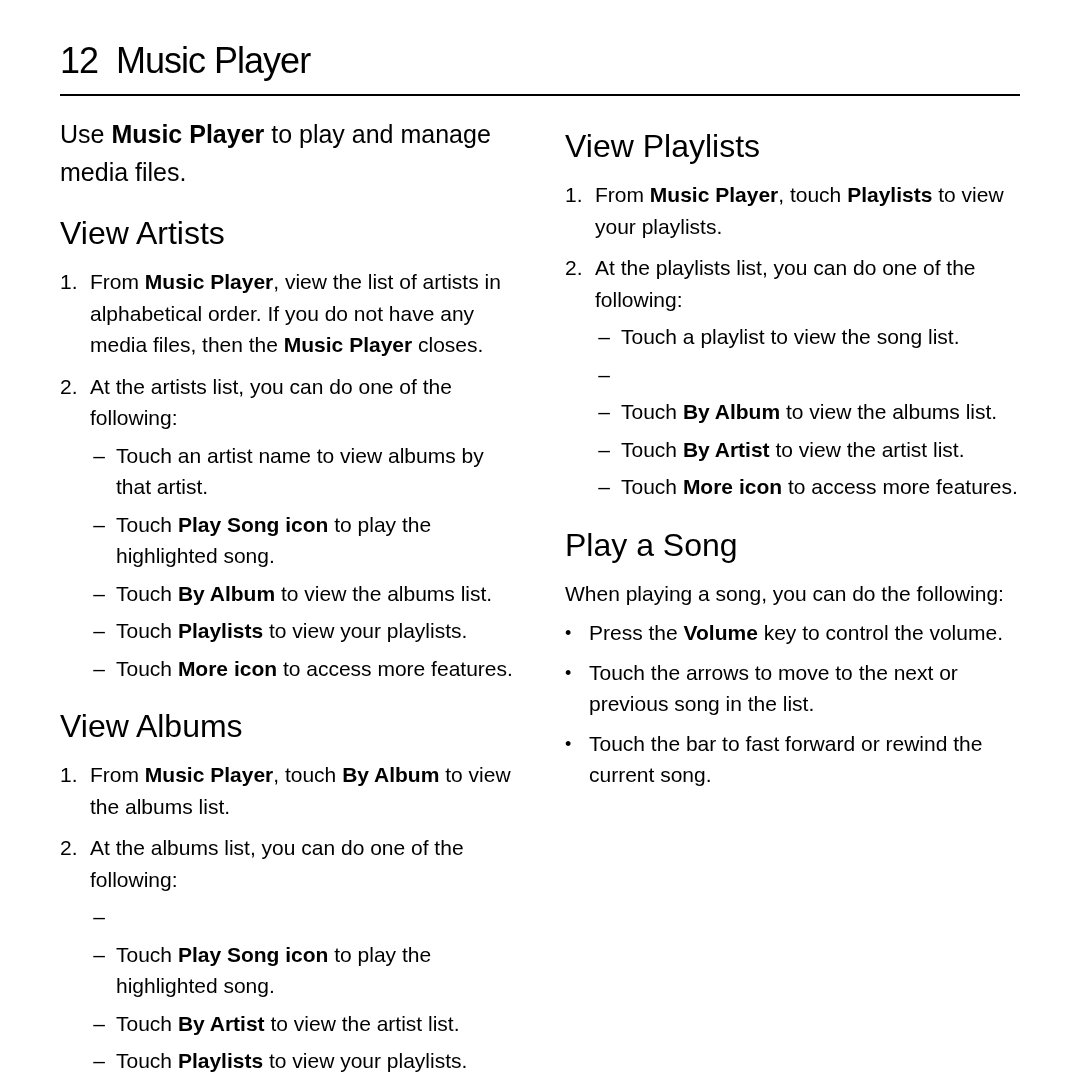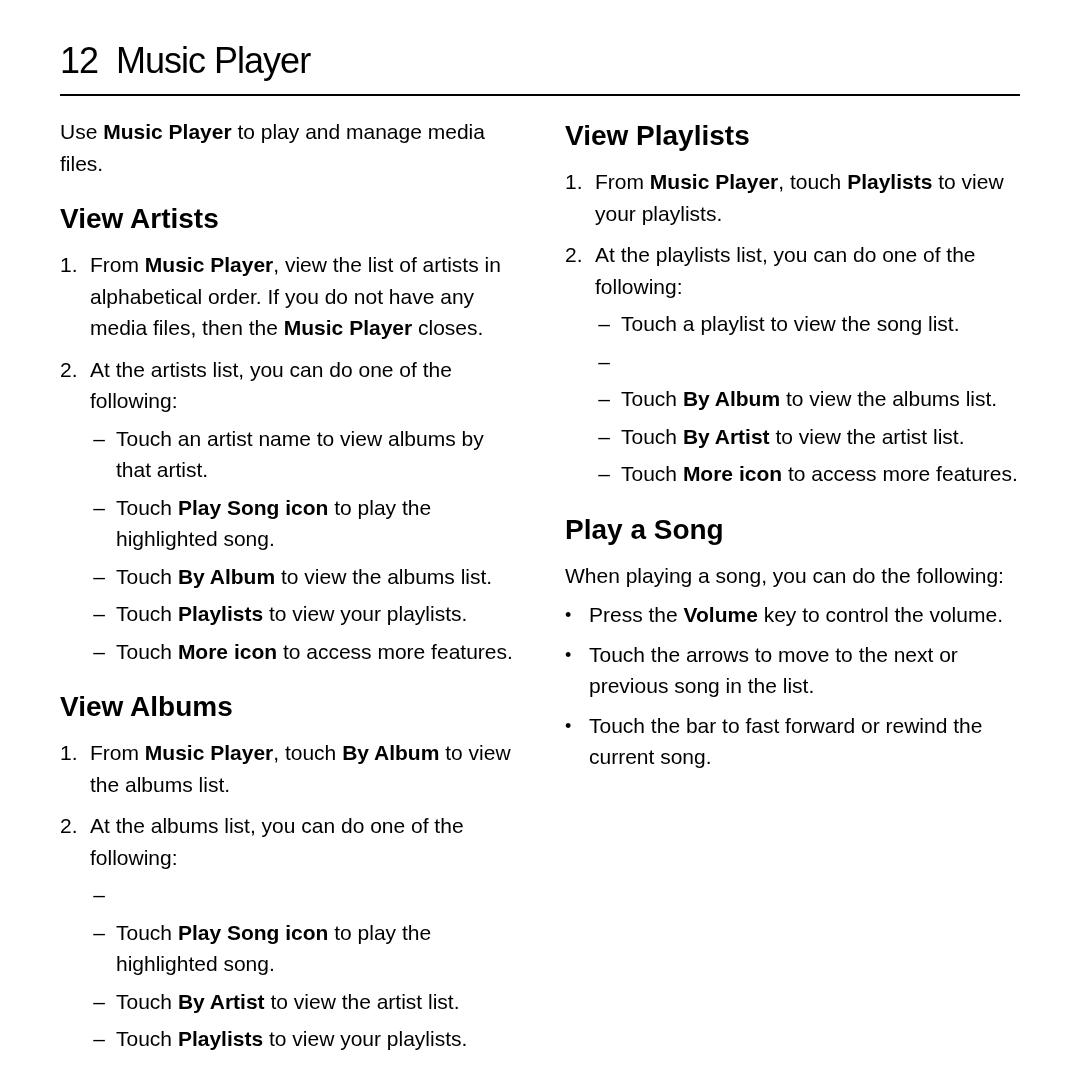--- a/index.html
+++ b/index.html
@@ -46,30 +46,30 @@
 
     .col-left {
       flex: 1;
     }
 
     .col-right {
       flex: 1;
     }
 
     .intro-text {
-      font-size: 21px;
+      font-size: 25px;
       line-height: 1.5;
       margin-bottom: 24px;
     }
 
     .section-title {
-      font-size: 28px;
-      font-weight: 700;
+      font-size: 32px;
+      font-weight: 400;
       margin-bottom: 14px;
-      margin-top: 4px;
+      margin-top: 12px;
     }
 
     .ordered-list {
       list-style: none;
       padding: 0;
       margin: 0 0 18px 0;
     }
 
     .ordered-list > li {
       display: flex;

